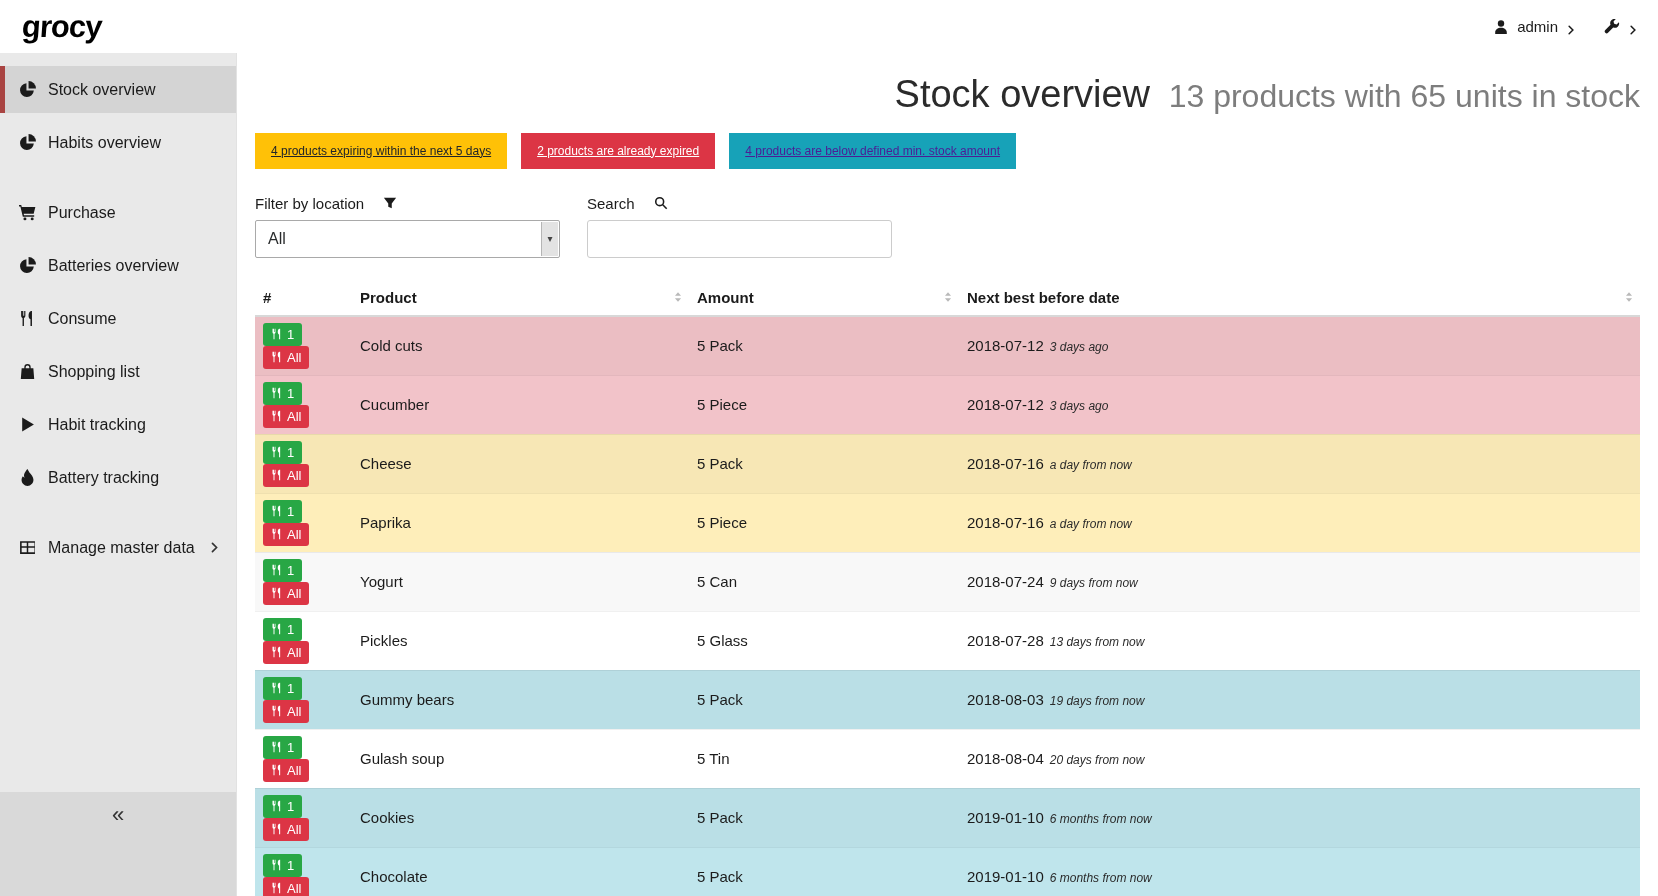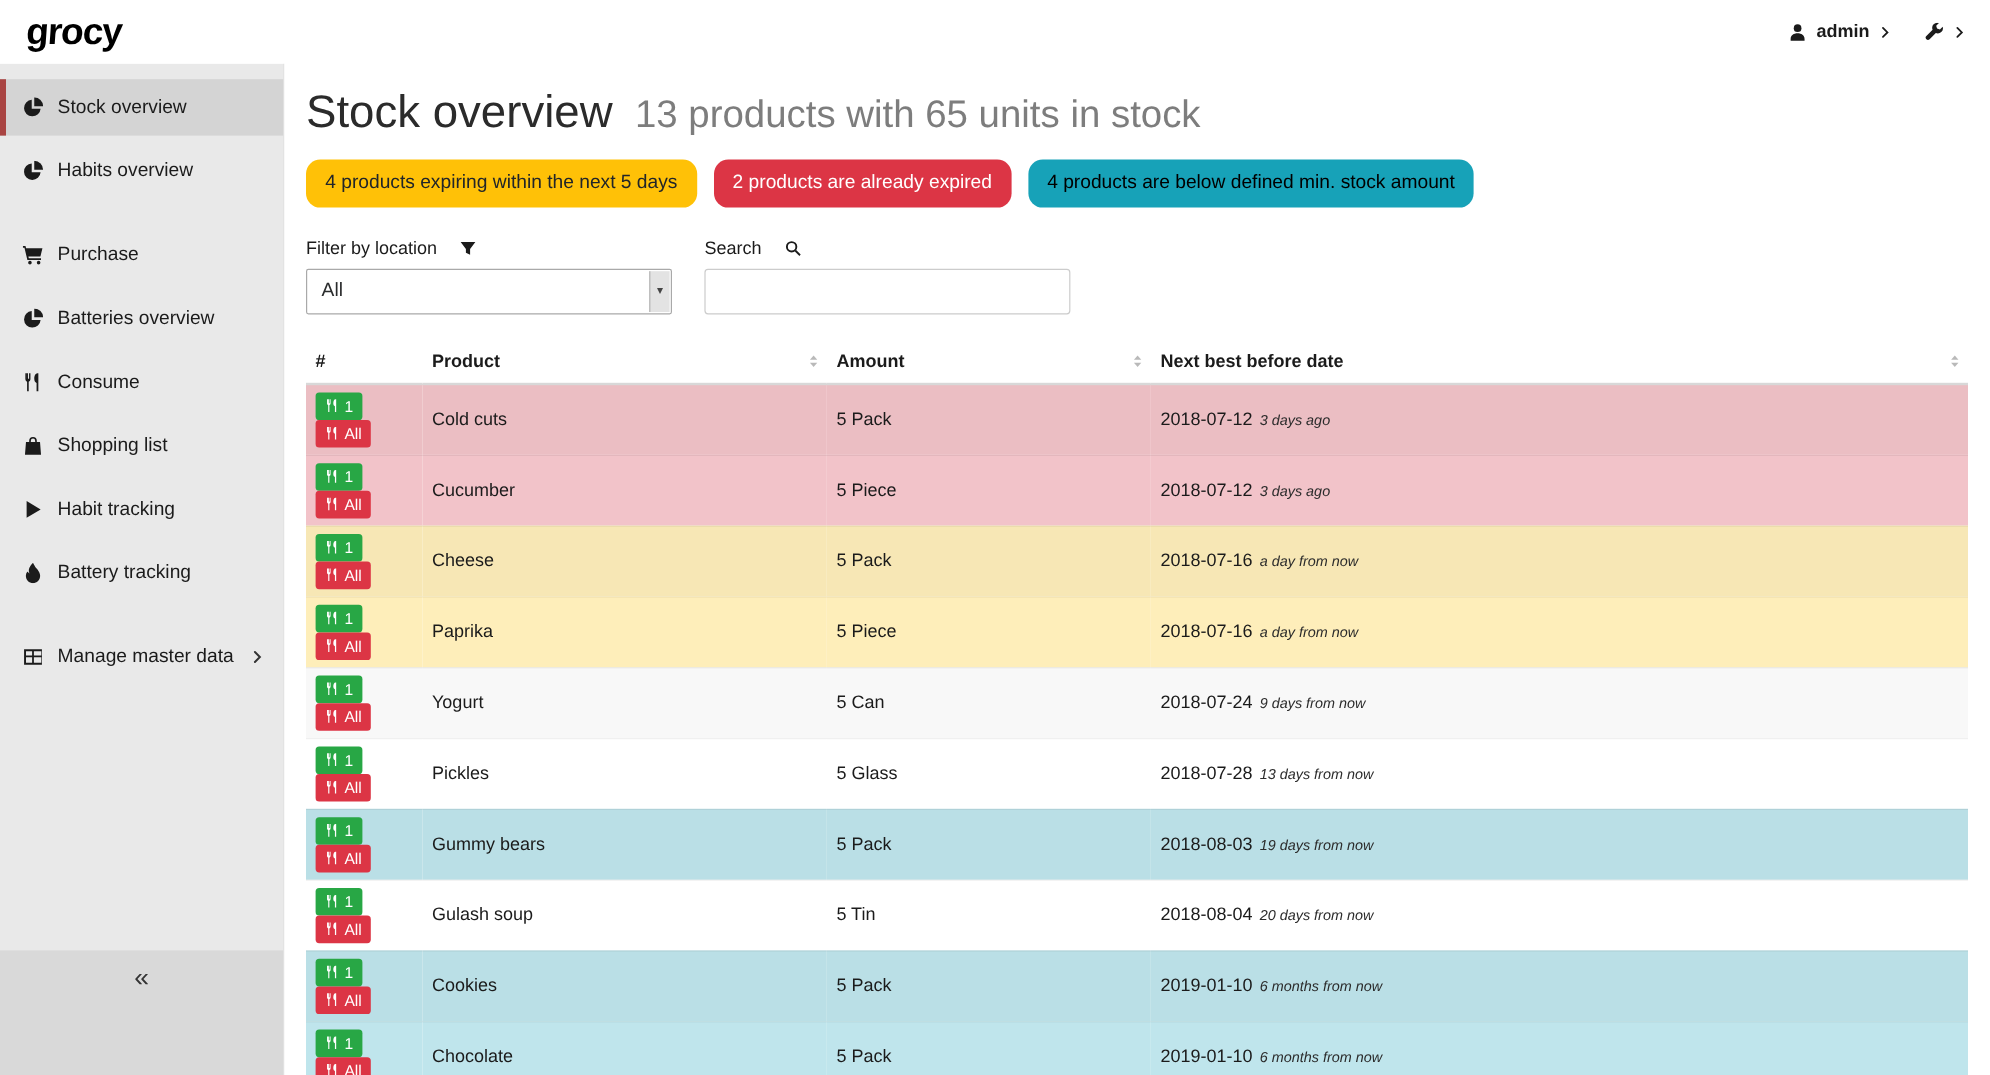--- a/index.html
+++ b/index.html
@@ -14,22 +14,22 @@
     position:absolute; top:0; left:0; right:0; height:53px;
     background:#ffffff; display:flex; align-items:center;
     justify-content:space-between; padding:0 20px; z-index:10;
   }
   .logo {
     font-size:31px; font-weight:800; color:#000; letter-spacing:-1px;
     transform:skewX(-4deg); cursor:pointer; padding-left:2px;
   }
   .header-right { display:flex; align-items:center; gap:28px; }
   .header-user, .header-tools {
-    display:flex; align-items:center; gap:8px; cursor:pointer;
-    font-size:15px; font-weight:700; color:#1b1b1b;
+    display:flex; align-items:flex-end; gap:8px; cursor:pointer;
+    font-size:15px; font-weight:400; color:#1b1b1b;
   }
   .hicon { width:16px; height:16px; display:inline-flex; color:#1b1b1b; }
   .hicon svg { width:16px; height:16px; }
   .hchev { width:10px; height:10px; display:inline-flex; color:#1b1b1b; }
   .hchev svg { width:10px; height:10px; }
 
   
   .sidebar {
     position:absolute; top:53px; left:0; bottom:0; width:237px;
     background:#e9e9e9; border-right:1px solid #e2e2e2;
@@ -51,27 +51,27 @@
     background:#d9d9d9; display:flex; justify-content:center;
     align-items:flex-start; padding-top:12px; font-size:22px; color:#333;
     cursor:pointer; line-height:1;
   }
 
   
   .main {
     position:absolute; top:53px; left:237px; right:0; bottom:0;
     background:#fff; padding:12px 18px 0 18px; overflow:hidden;
   }
-  .page-title { margin:8px 0 0 0; font-size:38px; font-weight:400; color:#2b2b2b; line-height:1.15; }
+  .page-title { margin:8px 0 0 0; font-size:38px; font-weight:400; color:#2b2b2b; line-height:1.15;text-align:right; }
   .page-title .subtitle { color:#7d7d7d; font-size:32px; margin-left:8px; }
 
   .badges { margin-top:16px; display:flex; gap:14px; }
   .badge {
-    padding:11px 16px; border-radius:12px; font-size:16px;
-    font-weight:500; cursor:pointer; white-space:nowrap;
+    padding:11px 16px; border-radius:0; font-size:12px;
+    font-weight:500; cursor:pointer; white-space:nowrap;text-decoration:underline;
   }
 
   .filters { margin-top:26px; display:flex; gap:27px; }
   .filter-col { width:305px; }
   .filter-label {
     font-size:15px; color:#1b1b1b; display:flex; align-items:center;
     gap:19px; margin-bottom:8px;
   }
   .flabel-icon { width:14px; height:14px; display:inline-flex; color:#1b1b1b; }
   .flabel-icon svg { width:14px; height:14px; }
@@ -247,21 +247,21 @@
 
 <div class="main">
   <h1 class="page-title">
     <span>Stock overview</span>
     <span class="subtitle">13 products with 65 units in stock</span>
   </h1>
 
   <div class="badges">
       <div class="badge" style="background: rgb(255, 193, 7); color: rgb(33, 37, 41);">4 products expiring within the next 5 days</div>
       <div class="badge" style="background: rgb(220, 53, 69); color: rgb(255, 255, 255);">2 products are already expired</div>
-      <div class="badge" style="background: rgb(23, 162, 184); color: #000000;">4 products are below defined min. stock amount</div>
+      <div class="badge" style="background: rgb(23, 162, 184); color: #4c1d95;">4 products are below defined min. stock amount</div>
     </div>
 
   <div class="filters">
     <div class="filter-col">
       <div class="filter-label">
         <span>Filter by location</span>
         <span class="flabel-icon">
             <svg viewBox="0 0 16 16" fill="currentColor">
               <path d="M1 2h14L10 8.5V14l-4-1.8V8.5L1 2z"></path>
             </svg>

